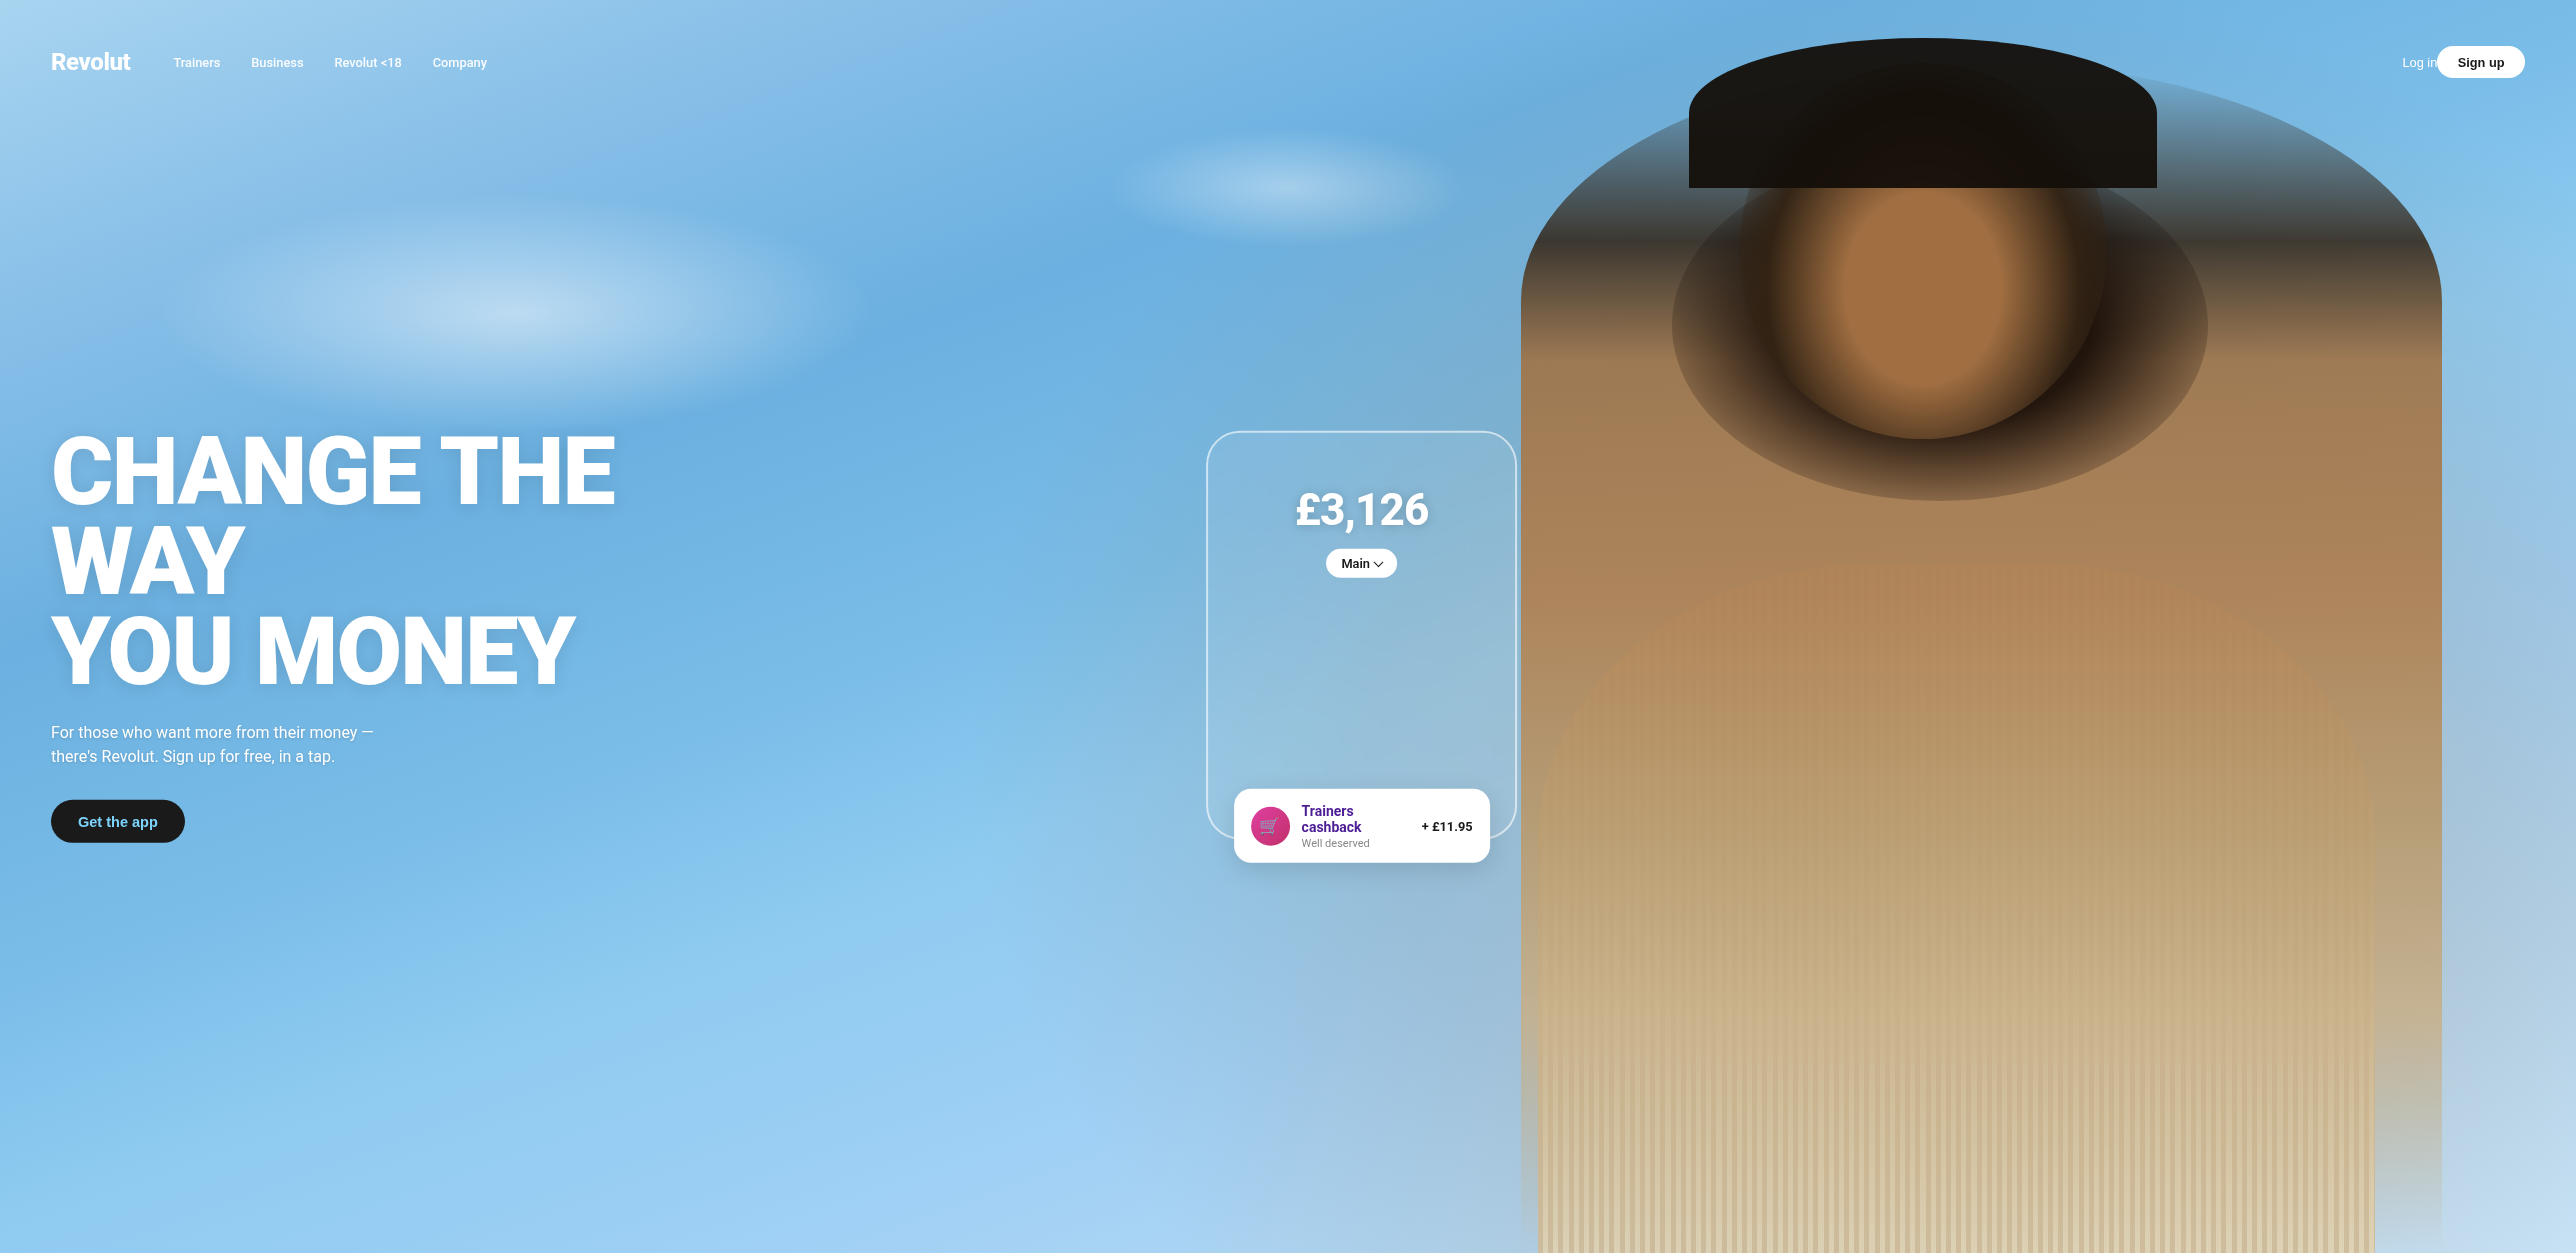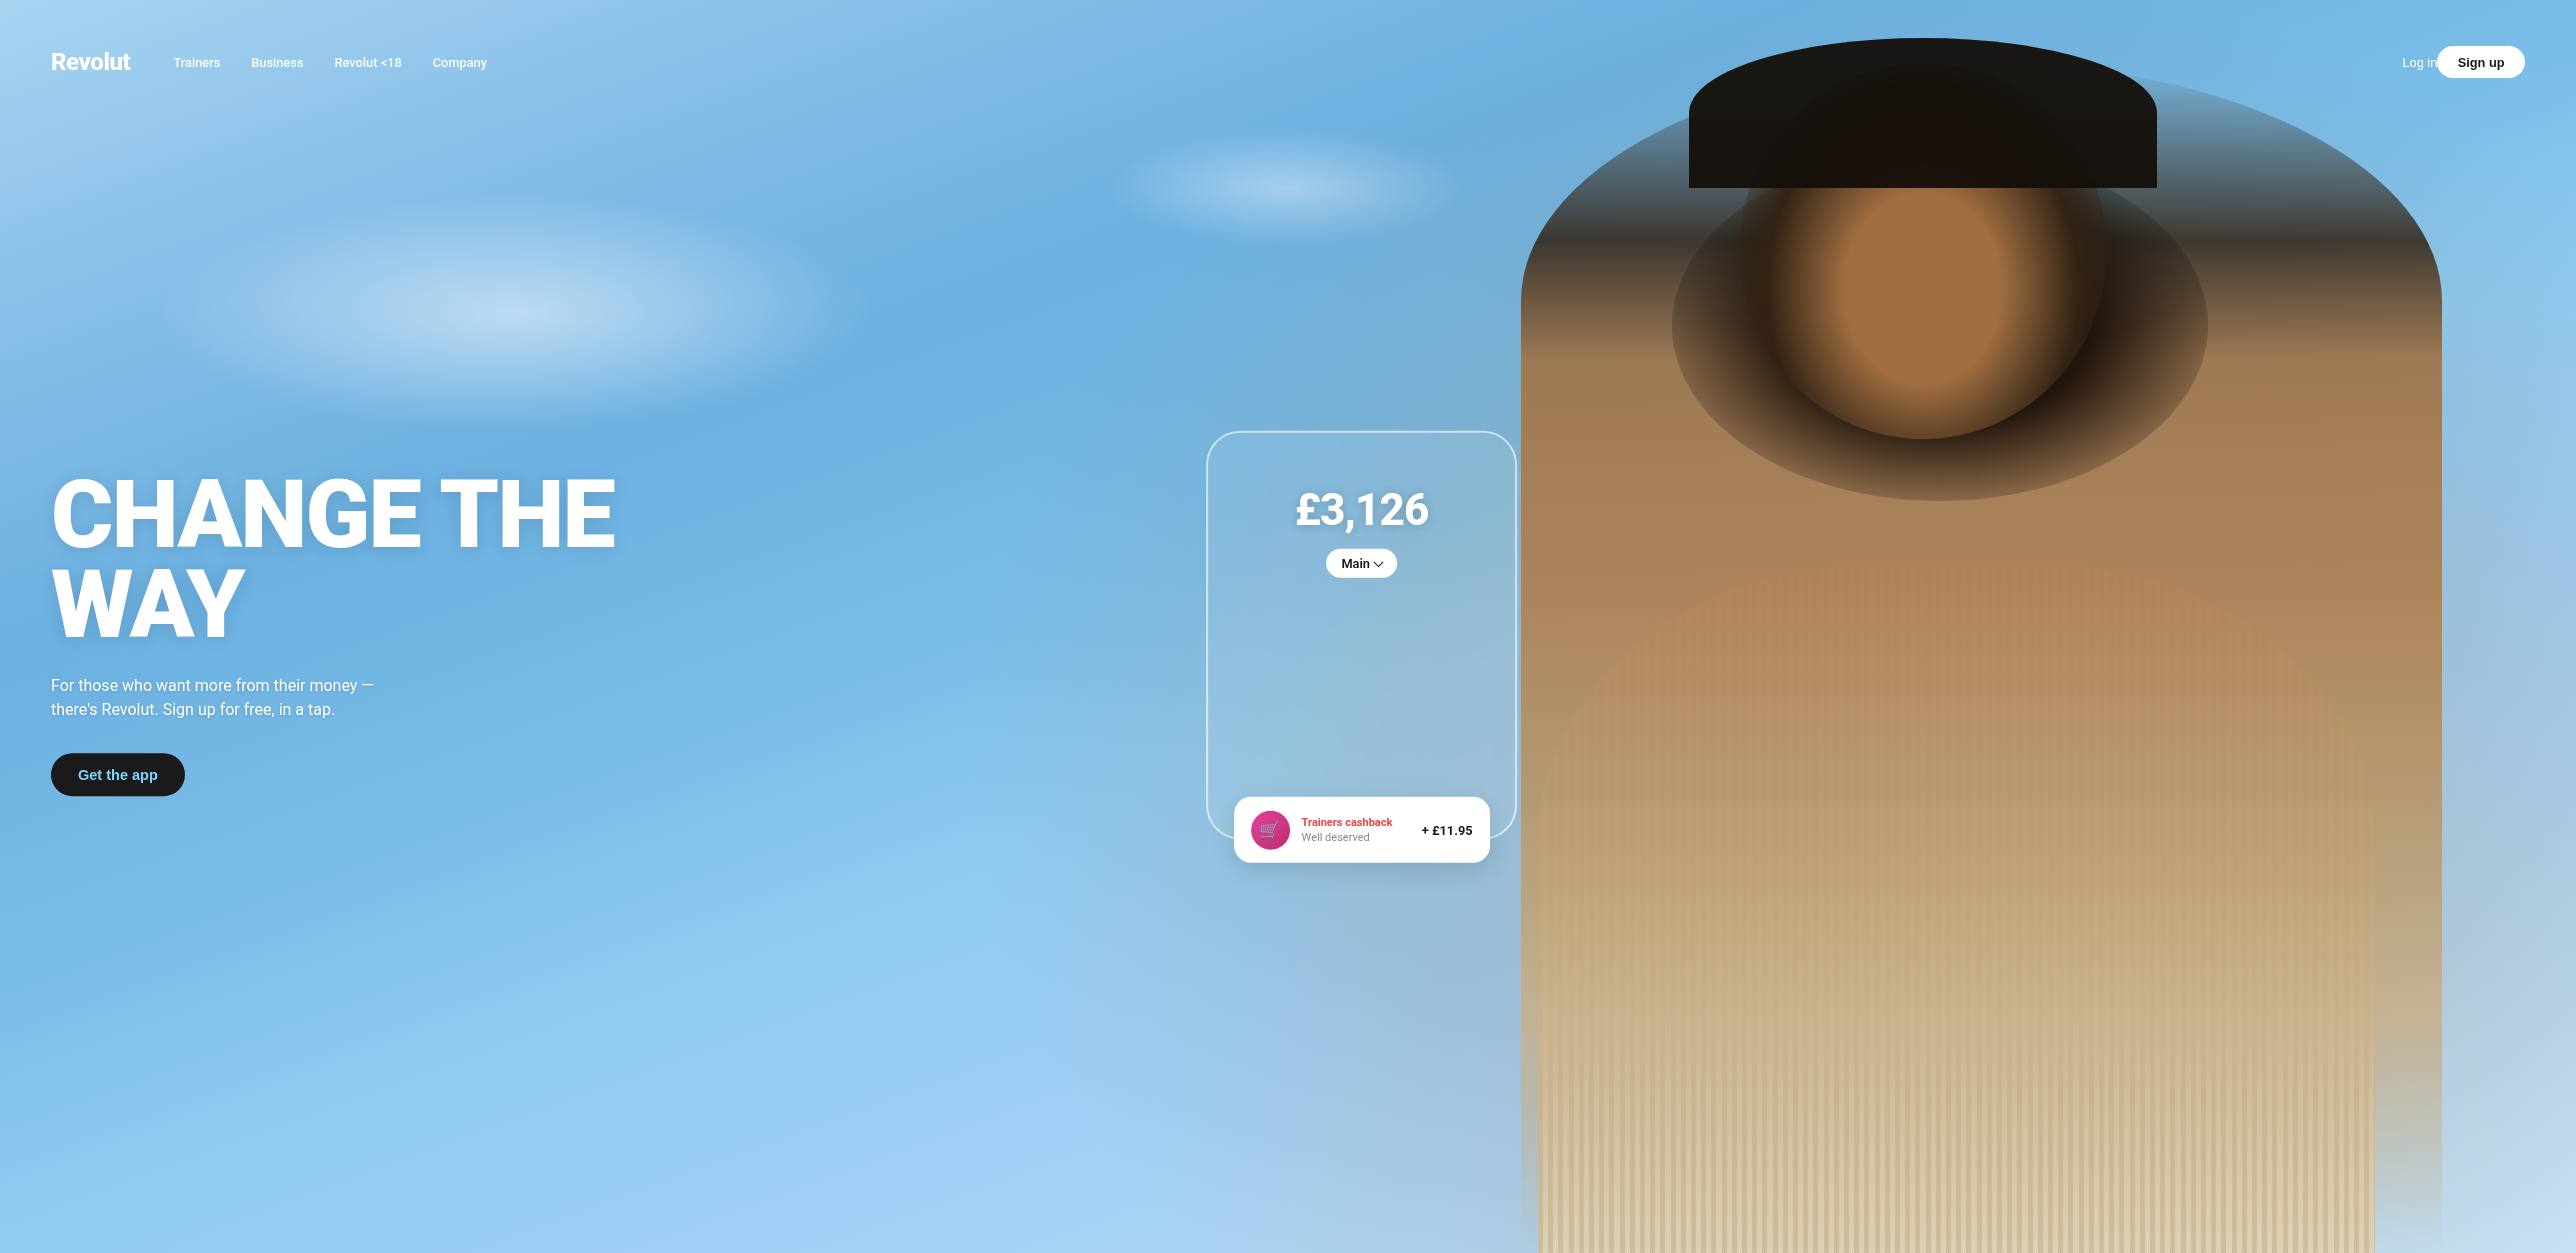--- a/index.html
+++ b/index.html
@@ -326,23 +326,23 @@
       flex-shrink: 0;
       color: white;
       font-size: 17px;
     }
 
     .cashback-info {
       flex: 1;
     }
 
     .cashback-title {
-      font-size: 11px;
+      font-size: 14px;
       font-weight: 700;
-      color: #ef4444;
+      color: #4c1d95;
     }
 
     .cashback-subtitle {
       font-size: 11px;
       color: #888;
       margin-top: 1.7px;
     }
 
     .cashback-amount {
       font-size: 12.8px;
@@ -374,20 +374,21 @@
     </div>
     <div class="nav-actions">
       <button class="btn-login">Log in</button>
       <button class="btn-signup">Sign up</button>
     </div>
   </nav>
 
   <div class="hero-content">
     <h1 class="hero-title">
       <span>CHANGE THE WAY</span><br>
+      <span>YOU MONEY</span>
     </h1>
     <p class="hero-subtitle">For those who want more from their money — there's Revolut. Sign up for free, in a tap.</p>
     <button class="btn-get-app">Get the app</button>
   </div>
 
   <div class="phone-mockup">
     <div class="phone-frame">
       <div class="phone-balance">£3,126</div>
       <div class="phone-account-pill">
         <span class="phone-account-label">Main</span>

